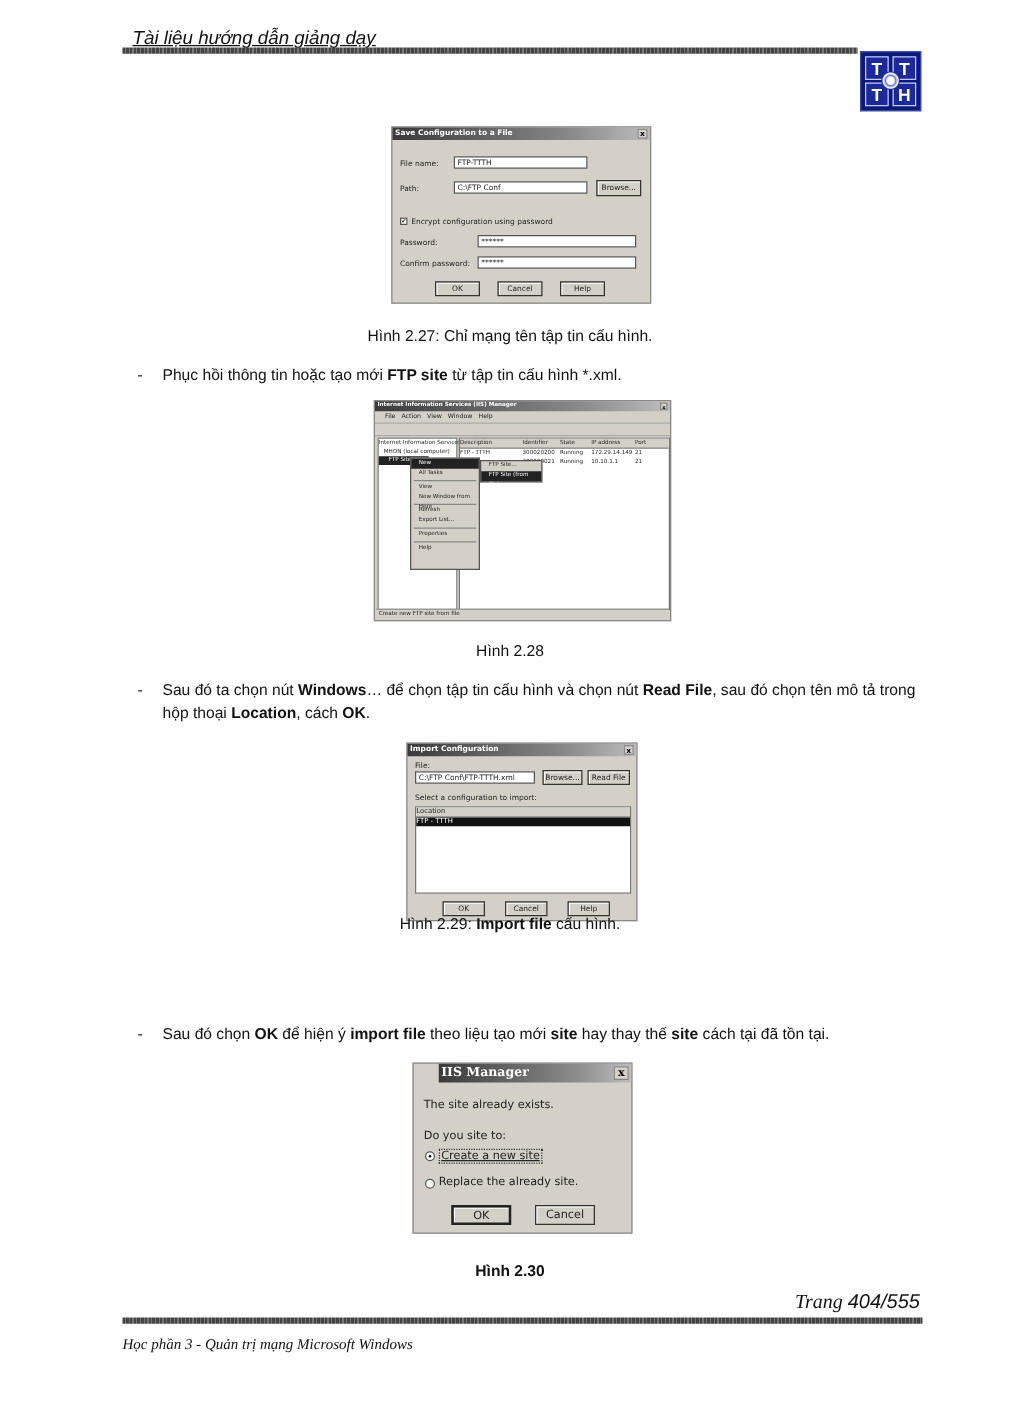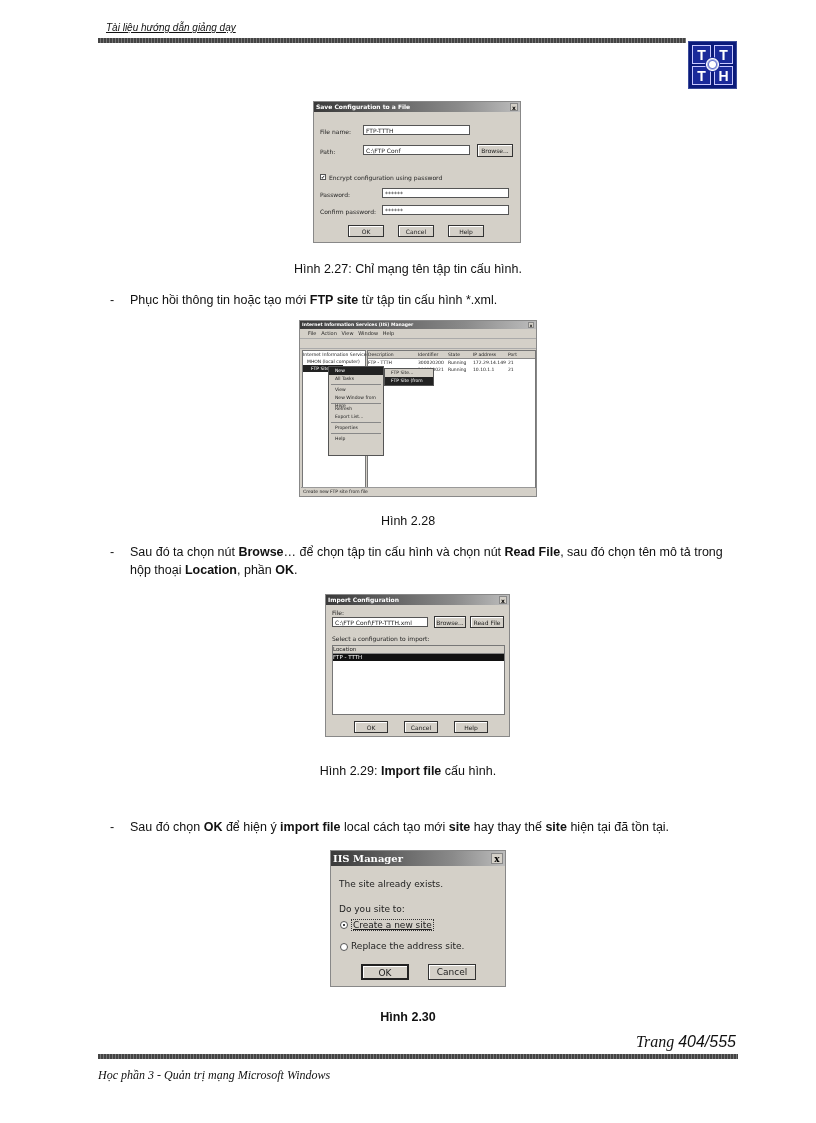--- a/index.html
+++ b/index.html
@@ -1,20 +1,20 @@
 <!DOCTYPE html>
 <html><head>
 <meta charset="utf-8">
 <style>
   html, body { margin: 0; padding: 0; background: #ffffff; }
   body { width: 816px; height: 1123px; position: relative; overflow: hidden;
          font-family: "Liberation Sans", sans-serif; color: #111; }
 
   
-  .hdr-title { position: absolute; left: 106px; top: 22px; font-size: 10px; font-style: italic;
+  .hdr-title { position: absolute; left: 106px; top: 22px; font-size: 15px; font-style: italic;
                text-decoration: underline; color: #111; }
   .hdr-rule { position: absolute; left: 98px; top: 38px; width: 588px; height: 5px;
               background: repeating-linear-gradient(90deg, #444 0 2px, #777 2px 3px); }
   .logo { position: absolute; left: 688px; top: 41px; width: 49px; height: 48px; background: #0a1a7a;
           border: 1px solid #3a4a9a; box-sizing: border-box; }
   .logo .q { position: absolute; width: 19px; height: 19px; background: #1a2a9a; color: #fff;
              font-weight: bold; font-size: 14px; text-align: center; line-height: 19px; border: 1px solid #c8c8ff; box-sizing: border-box; }
   .logo .q1 { left: 3px; top: 3px; } .logo .q2 { right: 3px; top: 3px; }
   .logo .q3 { left: 3px; bottom: 3px; } .logo .q4 { right: 3px; bottom: 3px; }
   .logo .ring { position: absolute; left: 16px; top: 15px; width: 15px; height: 15px; border-radius: 50%;
@@ -58,21 +58,21 @@
   .ctx .mi { height: 8px; line-height: 8px; padding-left: 6px; position: relative; }
   .ctx .mi.sel { background: #222; color: #fff; }
   .ctx .sep { height: 1px; background: #888; margin: 1px 2px; }
   .statusbar { position: absolute; left: 1px; bottom: 1px; right: 1px; height: 7px; font-size: 4.5px; line-height: 7px;
                border-top: 1px solid #999; padding-left: 2px; }
   .row { height: 7px; line-height: 7px; white-space: nowrap; }
   .hdrrow { background: #d4d0c8; border-bottom: 1px solid #888; }
   .cell { display: inline-block; overflow: hidden; }
 
   
-  .dlg2 { font-size: 9px; }
+  .dlg2 { font-size: 9px; padding-left: 20px; }
   .dlg2 .titlebar { height: 15px; font-size: 10px; line-height: 15px; font-family: "DejaVu Serif", serif; }
   .dlg2 .closebtn { width: 12px; height: 11px; line-height: 11px; font-size: 9px; top: 2px; }
   .radio { position: absolute; width: 8px; height: 8px; border-radius: 50%; background: #fff; border: 1px solid #555; box-sizing: border-box; }
   .radio.on::after { content: ""; position: absolute; left: 2px; top: 2px; width: 2px; height: 2px; background: #000; border-radius: 50%; }
 </style>
 </head>
 <body>
 
 <div class="hdr-title">Tài liệu hướng dẫn giảng dạy</div>
 <div class="hdr-rule"></div>
@@ -157,59 +157,59 @@
   <div class="ctx" style="left:84px; top:47px; width:50px; height:18px;">
     <div class="mi">FTP Site...</div>
     <div class="mi sel">FTP Site (from file)...</div>
   </div>
   <div class="statusbar">Create new FTP site from file</div>
 </div>
 <div class="caption" style="top:514px;">Hình 2.28</div>
 
 <div class="para" style="top:543px;">
   <span class="dash">-</span>
-  <span class="txt"><span>Sau đó ta chọn nút </span><b>Browse</b><span>… để chọn tập tin cấu hình và chọn nút </span><b>Read File</b><span>, sau đó chọn tên mô tả trong hộp thoại </span><b>Location</b><span>, phần </span><b>OK</b><span>.</span></span>
+  <span class="txt"><span>Sau đó ta chọn nút </span><b>Windows</b><span>… để chọn tập tin cấu hình và chọn nút </span><b>Read File</b><span>, sau đó chọn tên mô tả trong hộp thoại </span><b>Location</b><span>, cách </span><b>OK</b><span>.</span></span>
 </div>
 
 <div class="dlg" style="left:325px; top:594px; width:185px; height:143px;">
   <div class="titlebar">
     <span>Import Configuration</span>
     <div class="closebtn">x</div>
   </div>
   <div class="abs" style="left:6px; top:14px;">File:</div>
   <div class="field" style="left:6px; top:22px; width:96px; height:10px;">C:\FTP Conf\FTP-TTTH.xml</div>
   <div class="btn" style="left:108px; top:21px; width:32px; height:12px;">Browse...</div>
   <div class="btn" style="left:144px; top:21px; width:34px; height:12px;">Read File</div>
   <div class="abs" style="left:6px; top:40px;">Select a configuration to import:</div>
   <div class="pane" style="left:6px; top:50px; width:173px; height:70px; font-size:5.5px;">
     <div class="row hdrrow" style="height:7px; line-height:7px;">Location</div>
     <div class="row" style="background:#111; color:#fff;">FTP - TTTH</div>
   </div>
   <div class="btn" style="left:28px; top:126px; width:34px; height:12px;">OK</div>
   <div class="btn" style="left:78px; top:126px; width:34px; height:12px;">Cancel</div>
   <div class="btn" style="left:128px; top:126px; width:34px; height:12px;">Help</div>
 </div>
-<div class="caption" style="top:764px;"><span>Hình 2.29: </span><b>Import file</b><span> cấu hình.</span></div>
+<div class="caption" style="top:732px;"><span>Hình 2.29: </span><b>Import file</b><span> cấu hình.</span></div>
 
 <div class="para" style="top:818px;">
   <span class="dash">-</span>
-  <span class="txt"><span>Sau đó chọn </span><b>OK</b><span> để hiện ý </span><b>import file</b><span> local cách tạo mới </span><b>site</b><span> hay thay thế </span><b>site</b><span> hiện tại đã tồn tại.</span></span>
+  <span class="txt"><span>Sau đó chọn </span><b>OK</b><span> để hiện ý </span><b>import file</b><span> theo liệu tạo mới </span><b>site</b><span> hay thay thế </span><b>site</b><span> cách tại đã tồn tại.</span></span>
 </div>
 
 <div class="dlg dlg2" style="left:330px; top:850px; width:176px; height:137px;">
   <div class="titlebar">
     <span>IIS Manager</span>
     <div class="closebtn">x</div>
   </div>
   <div class="abs" style="left:8px; top:28px;">The site already exists.</div>
   <div class="abs" style="left:8px; top:53px;">Do you site to:</div>
   <div class="radio on" style="left:9px; top:70px;"></div>
   <div class="abs" style="left:20px; top:68px; border:1px dotted #333; padding:0 1px;text-decoration:underline;">Create a new site</div>
   <div class="radio" style="left:9px; top:92px;"></div>
-  <div class="abs" style="left:20px; top:90px;">Replace the address site.</div>
+  <div class="abs" style="left:20px; top:90px;">Replace the already site.</div>
   <div class="btn" style="left:30px; top:113px; width:48px; height:16px; line-height:15px; font-size:9px; border:2px solid #222;">OK</div>
   <div class="btn" style="left:97px; top:113px; width:48px; height:16px; line-height:15px; font-size:9px;">Cancel</div>
 </div>
 <div class="caption" style="top:1010px;font-weight:bold;">Hình 2.30</div>
 
 <div class="ftr-rule"></div>
 <div class="ftr-left">Học phần 3 - Quản trị mạng Microsoft Windows</div>
 <div class="ftr-right"><span>Trang </span><span style="font-family:'Liberation Sans',sans-serif;">404/555</span></div>
 
 </body></html>

